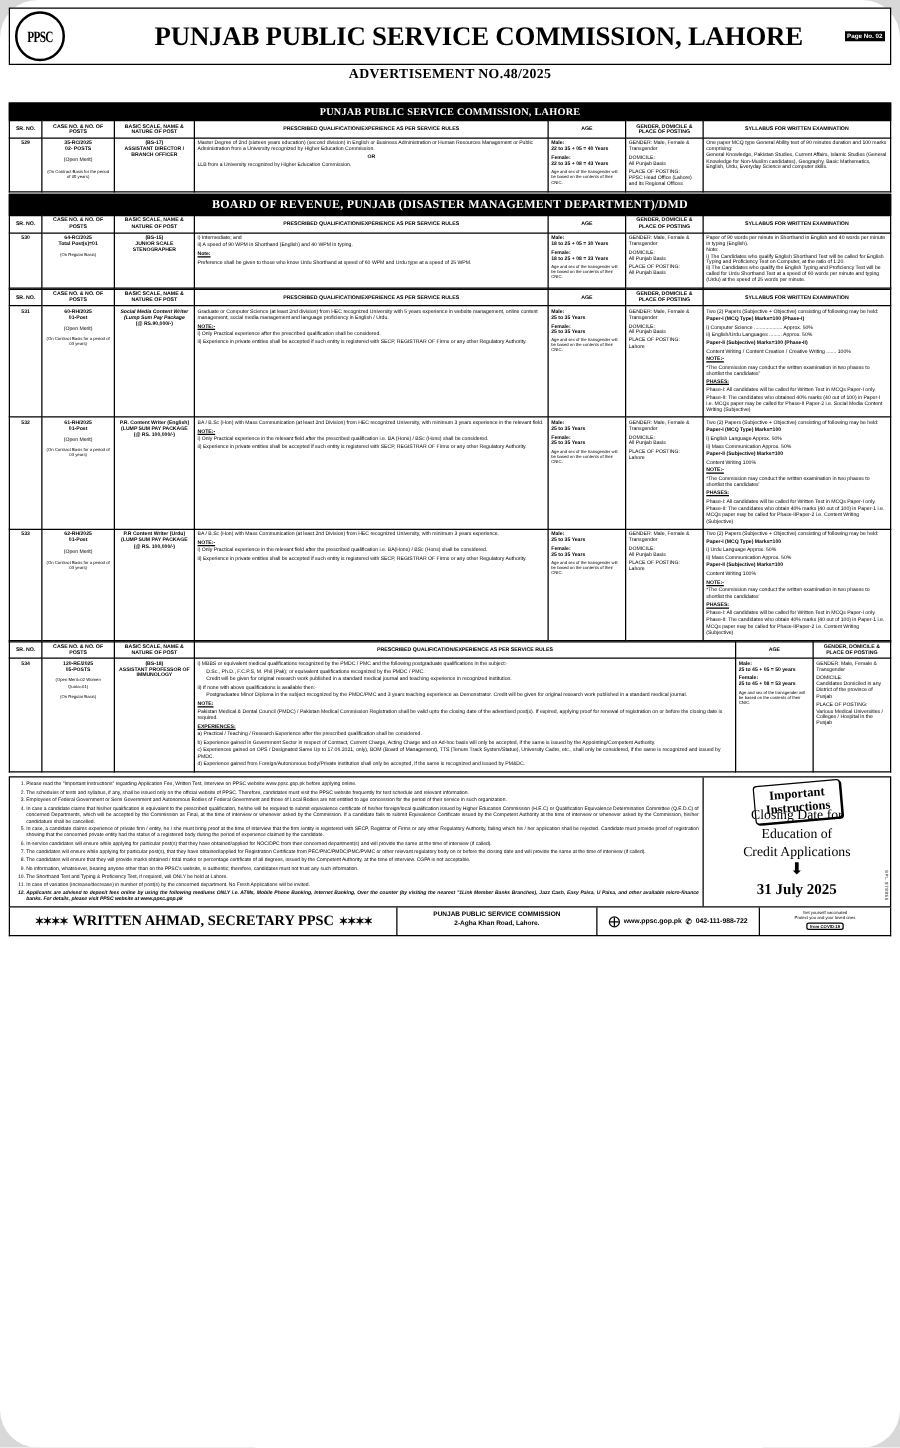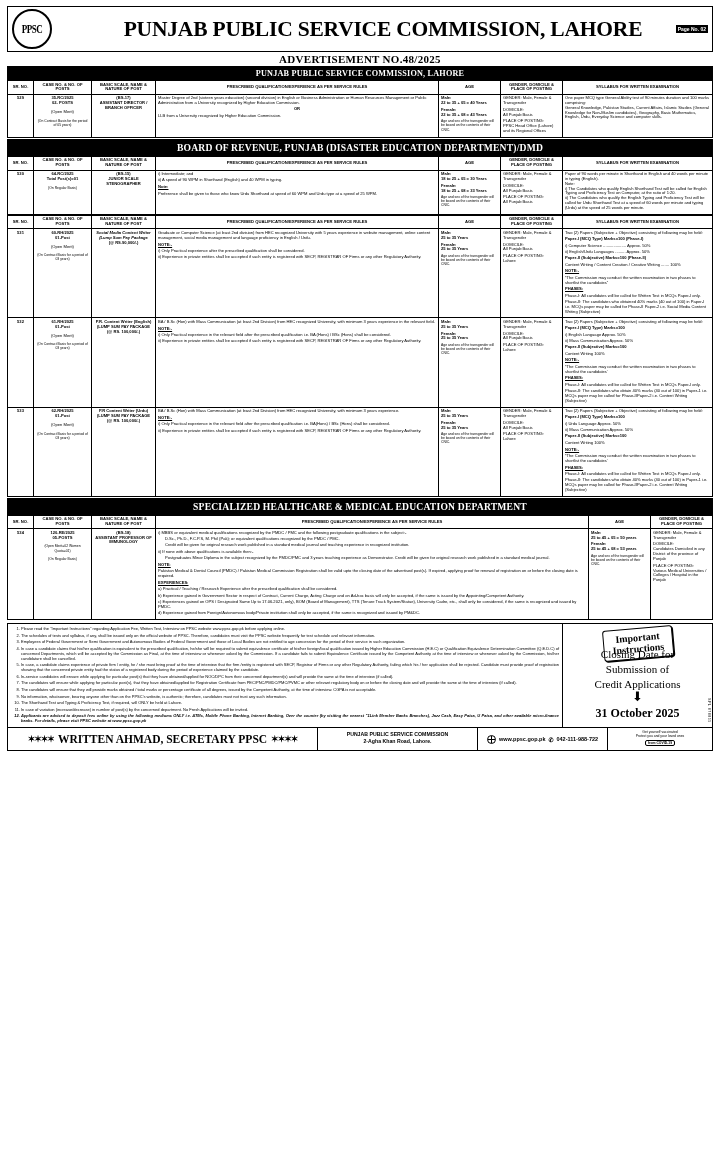--- a/index.html
+++ b/index.html
@@ -11,20 +11,21 @@
     font-size: 4.1px;
     color: #000;
     -webkit-font-smoothing: antialiased;
   }
   .page {
     width: 720px;
     min-height: 1158px;
     background: #fff;
     padding: 6px 7px 4px 7px;
     position: relative;
+    border-radius: 30px;
   }
   
   .masthead {
     display: flex;
     align-items: center;
     border: 1px solid #000;
     background: #fff;
     padding: 2px 4px;
     position: relative;
   }
@@ -59,21 +60,21 @@
     right: 4px;
     top: 50%;
     transform: translateY(-50%);
     font-weight: bold;
   }
   .advt-bar {
     text-align: center;
     font-weight: bold;
     font-size: 11px;
     font-family: "Liberation Serif", serif;
-    padding: 1px 0 0 0;
+    padding: 1px 0 16px 0;
     letter-spacing: 0.3px;
   }
   .black-band {
     background: #000;
     color: #fff;
     text-align: center;
     font-weight: bold;
     font-size: 8.2px;
     font-family: "Liberation Serif", serif;
     padding: 1.5px 0;
@@ -290,21 +291,21 @@
 PPSC Head Office (Lahore) and its Regional Offices</p>
         </td>
         <td>
           <p style="white-space:pre-line">One paper MCQ type General Ability test of 90 minutes duration and 100 marks comprising:
 General Knowledge, Pakistan Studies, Current Affairs, Islamic Studies (General Knowledge for Non-Muslim candidates), Geography, Basic Mathematics, English, Urdu, Everyday Science and computer skills.</p>
         </td>
       </tr>
     </tbody>
   </table>
 
-  <div class="black-band big">BOARD OF REVENUE, PUNJAB (DISASTER EDUCATION DEPARTMENT)/DMD</div>
+  <div class="black-band big">BOARD OF REVENUE, PUNJAB (DISASTER MANAGEMENT DEPARTMENT)/DMD</div>
   <table class="grid">
     <thead>
       <tr>
         <th class="col-sr">SR. NO.</th>
         <th class="col-case">CASE NO. &amp; NO. OF POSTS</th>
         <th class="col-scale">BASIC SCALE, NAME &amp; NATURE OF POST</th>
         <th class="col-qual">PRESCRIBED QUALIFICATION/EXPERIENCE AS PER SERVICE RULES</th>
         <th class="col-age">AGE</th>
         <th class="col-gender">GENDER, DOMICILE &amp; PLACE OF POSTING</th>
         <th class="col-syll">SYLLABUS FOR WRITTEN EXAMINATION</th>
@@ -500,21 +501,20 @@
           <p class="note-hd mt2">NOTE:-</p>
           <p>*The Commission may conduct the written examination in two phases to shortlist the candidates'</p>
           <p class="note-hd mt2">PHASES:</p>
           <p>Phase-I: All candidates will be called for Written Test in MCQs Paper-I only.</p>
           <p>Phase-II: The candidates who obtain 40% marks (40 out of 100) in Paper-1 i.e. MCQs paper may be called for Phase-IIPaper-2 i.e. Content Writing (Subjective)</p>
         </td>
       </tr>
     </tbody>
   </table>
 
-  <div class="black-band big">SPECIALIZED HEALTHCARE &amp; MEDICAL EDUCATION DEPARTMENT</div>
   <table class="grid">
     <thead>
       <tr>
         <th class="col-sr">SR. NO.</th>
         <th class="col-case">CASE NO. &amp; NO. OF POSTS</th>
         <th class="col-scale">BASIC SCALE, NAME &amp; NATURE OF POST</th>
         <th>PRESCRIBED QUALIFICATION/EXPERIENCE AS PER SERVICE RULES</th>
         <th class="col-age">AGE</th>
         <th class="col-gender">GENDER, DOMICILE &amp; PLACE OF POSTING</th>
       </tr>
@@ -581,24 +581,24 @@
         <li class="bold it">Applicants are advised to deposit fees online by using the following mediums ONLY i.e. ATMs, Mobile Phone Banking, Internet Banking, Over the counter (by visiting the nearest "1Link Member Banks Branches), Jazz Cash, Easy Paisa, U Paisa, and other available micro-finance banks. For details, please visit PPSC website at www.ppsc.gop.pk</li>
       </ol>
     </div>
     <div class="instr-right">
       <div class="imp-stamp">
         <div>Important</div>
         <div>Instructions</div>
       </div>
       <div class="closing">
         <div>Closing Date for</div>
-        <div>Submission of</div>
+        <div>Education of</div>
         <div>Credit Applications</div>
         <div class="arrow">⬇</div>
-        <div class="date">31 October 2025</div>
+        <div class="date">31 July 2025</div>
       </div>
       <div class="sp-vert">SPL 878855</div>
     </div>
   </div>
 
   <div class="footer">
     <div class="f-sec">
       <span class="stars">✶✶✶✶</span>
       <span>WRITTEN AHMAD, SECRETARY PPSC</span>
       <span class="stars">✶✶✶✶</span>

